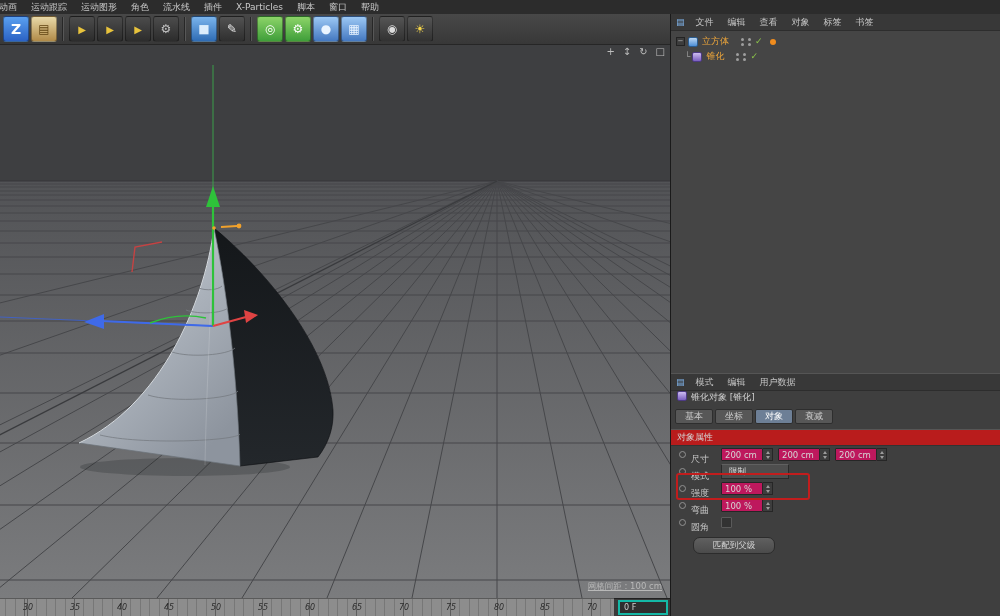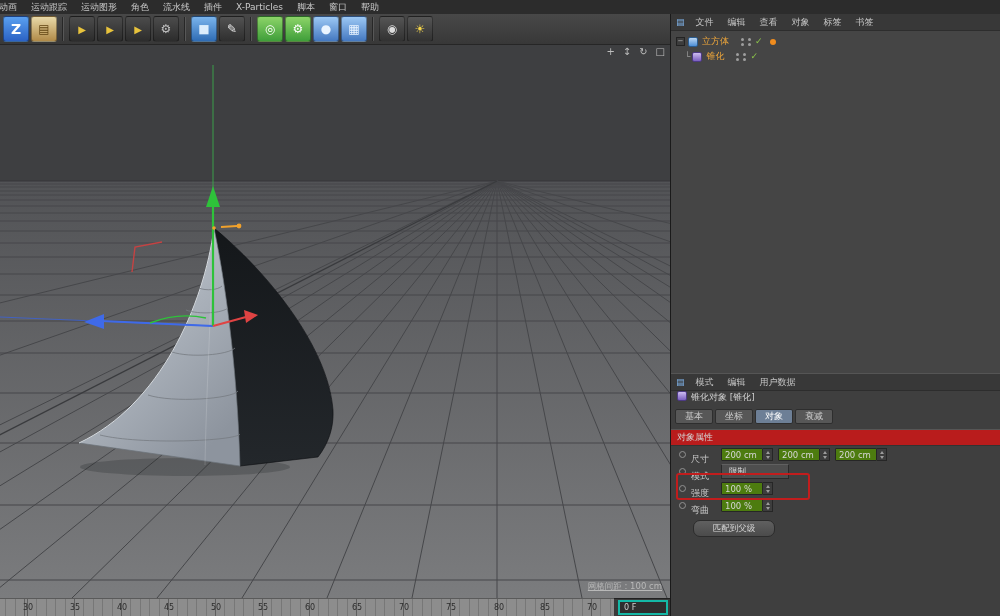--- a/index.html
+++ b/index.html
@@ -36,21 +36,21 @@
   .vnav{position:absolute;top:1px;right:5px;display:flex;gap:8px;color:#bdbdbd;font-size:10px;line-height:12px;}
   .vnav span{cursor:pointer;}
   .gridinfo{position:absolute;right:8px;bottom:5px;font-size:8.5px;color:#b8b8b8;text-decoration:underline;}
 
   
   .ruler{position:absolute;left:0;top:598px;width:614px;height:18px;background:#8d8d8d;
          border-top:1px solid #5a5a5a;box-sizing:border-box;
          background-image:repeating-linear-gradient(90deg,rgba(70,70,70,.5) 0 1px,transparent 1px 47px),
                           repeating-linear-gradient(90deg,rgba(70,70,70,.30) 0 1px,transparent 1px 9.4px);
          background-position:27px 0,27px 0;}
-  .ruler .tick{position:absolute;top:4px;width:18px;text-align:center;font-size:8px;color:#2c2c2c;}
+  .ruler .tick{position:absolute;top:4px;width:18px;text-align:center;font-size:8px;color:#2c2c2c;font-style:italic;}
   .framebox{position:absolute;left:614px;top:598px;width:56px;height:18px;background:#3a3a3a;
             border-top:1px solid #202020;box-sizing:border-box;display:flex;align-items:center;}
   .framefield{margin-left:4px;width:42px;height:11px;background:#2e2e2e;border:2px solid #14b8a6;
               color:#cfcfcf;font-size:8px;display:flex;align-items:center;padding-left:4px;}
 
   
   .rightpanel{position:absolute;left:670px;top:14px;width:330px;height:602px;background:#3f3f3f;
               border-left:1px solid #1a1a1a;box-sizing:border-box;}
   .pmenus{height:16px;background:#383838;border-bottom:1px solid #2d2d2d;display:flex;
           align-items:center;font-size:9px;color:#c6c6c6;}
@@ -77,21 +77,21 @@
   .am-tabs{height:18px;display:flex;gap:2px;padding:2px 0 0 4px;box-sizing:border-box;}
   .tab{padding:0 9px;font-size:9px;color:#ccc;background:#575757;border:1px solid #2e2e2e;
        border-radius:2px;height:13px;line-height:13px;cursor:pointer;}
   .tab.active{background:#6d7f96;color:#fff;}
   .am-section{height:15px;line-height:15px;background:#b91c1c;border-top:1px solid #565656;
               border-bottom:1px solid #333;font-size:9px;color:#d2d2d2;padding-left:6px;margin-top:4px;}
   .prow{height:17px;display:flex;align-items:center;font-size:9px;color:#c8c8c8;padding-left:8px;}
   .keydot{width:7px;height:7px;border:1px solid #909090;border-radius:50%;margin-right:5px;box-sizing:border-box;flex:none;}
   .plabel{width:30px;flex:none;margin-top:10px;}
   .field{display:flex;margin-right:5px;}
-  .val{width:42px;height:13px;background:#4d7c0f;border:1px solid #262626;border-radius:1px;color:#d6d6d6;
+  .val{width:42px;height:13px;background:#be185d;border:1px solid #262626;border-radius:1px;color:#d6d6d6;
        font-size:8.5px;display:flex;align-items:center;padding-left:3px;box-sizing:border-box;}
   .spin{width:10px;height:13px;display:flex;flex-direction:column;justify-content:center;align-items:center;
         gap:2px;background:#3d3d3d;border:1px solid #262626;border-left:none;box-sizing:border-box;cursor:pointer;}
   .spin .u{width:0;height:0;border-left:2.5px solid transparent;border-right:2.5px solid transparent;border-bottom:3.5px solid #9c9c9c;}
   .spin .d{width:0;height:0;border-left:2.5px solid transparent;border-right:2.5px solid transparent;border-top:3.5px solid #9c9c9c;}
   .dropdown{min-width:52px;height:13px;background:#4e4e4e;border:1px solid #2a2a2a;border-top-color:#606060;
             color:#ddd;font-size:8.5px;display:flex;align-items:center;padding:0 7px;border-radius:1px;cursor:pointer;}
   .checkbox{width:9px;height:9px;background:#323232;border:1px solid #5a5a5a;border-radius:1px;cursor:pointer;}
   .fitbtn{margin:6px 0 0 22px;width:80px;height:15px;background:linear-gradient(#606060,#4b4b4b);
           border:1px solid #2c2c2c;border-radius:7px;color:#d8d8d8;font-size:8.5px;text-align:center;
@@ -371,19 +371,24 @@
       <span class="plabel">弯曲</span>
       <span class="field">
         <span class="val">100 %</span>
         <span class="spin">
             <i class="u"></i>
             <i class="d"></i>
           </span>
       </span>
     </div>
 
+    <div class="prow">
+      <span class="keydot"></span>
+      <span class="plabel">圆角</span>
+      <span class="checkbox"></span>
+    </div>
 
     <div class="fitbtn">匹配到父级</div>
 
     <div class="redbox"></div>
   </div>
 
 </div>
 
 </body></html>

